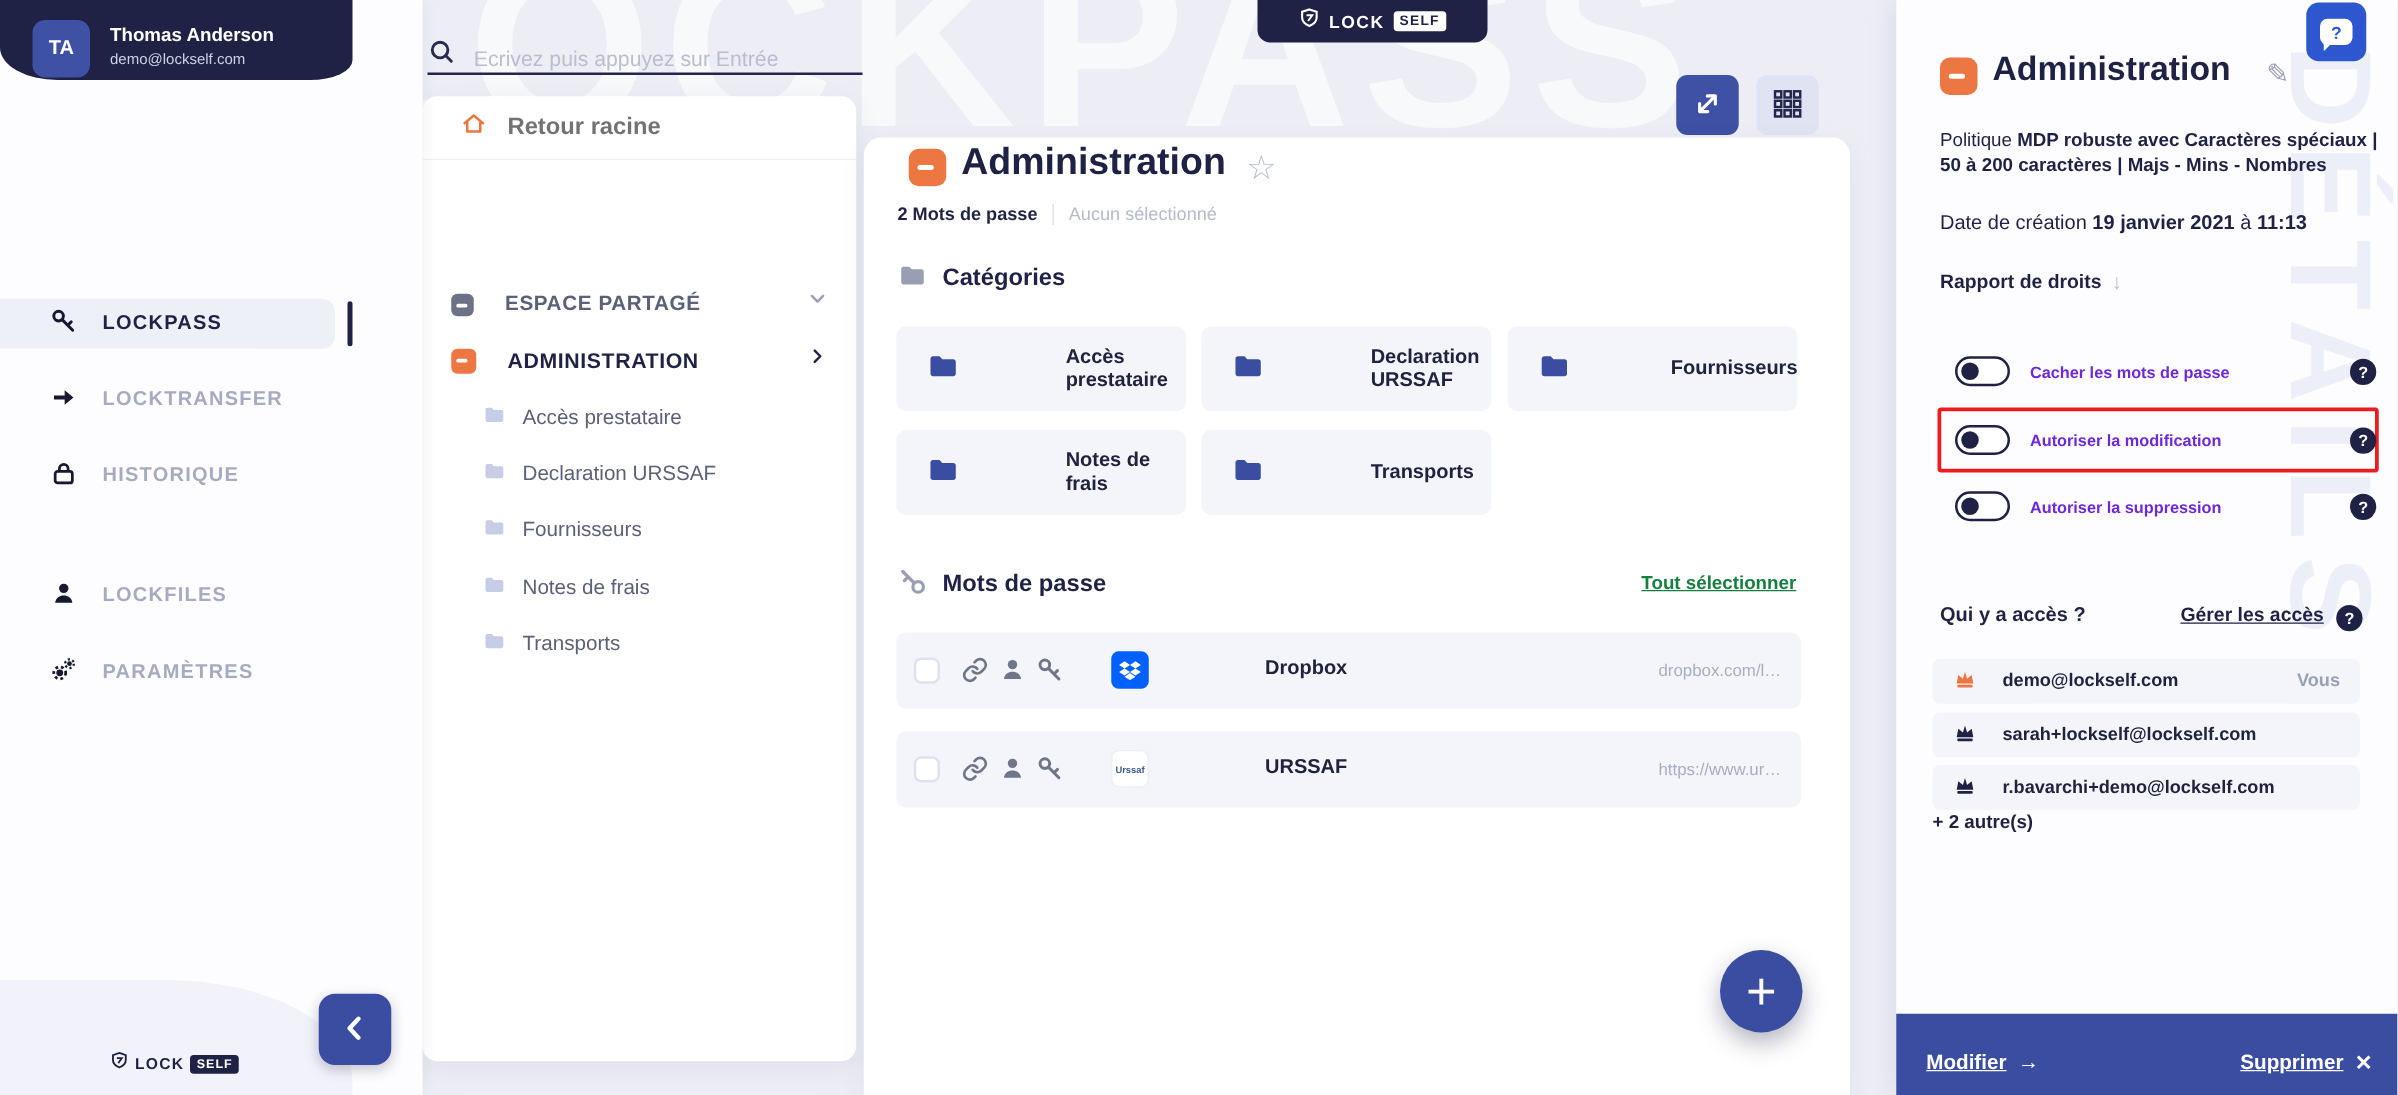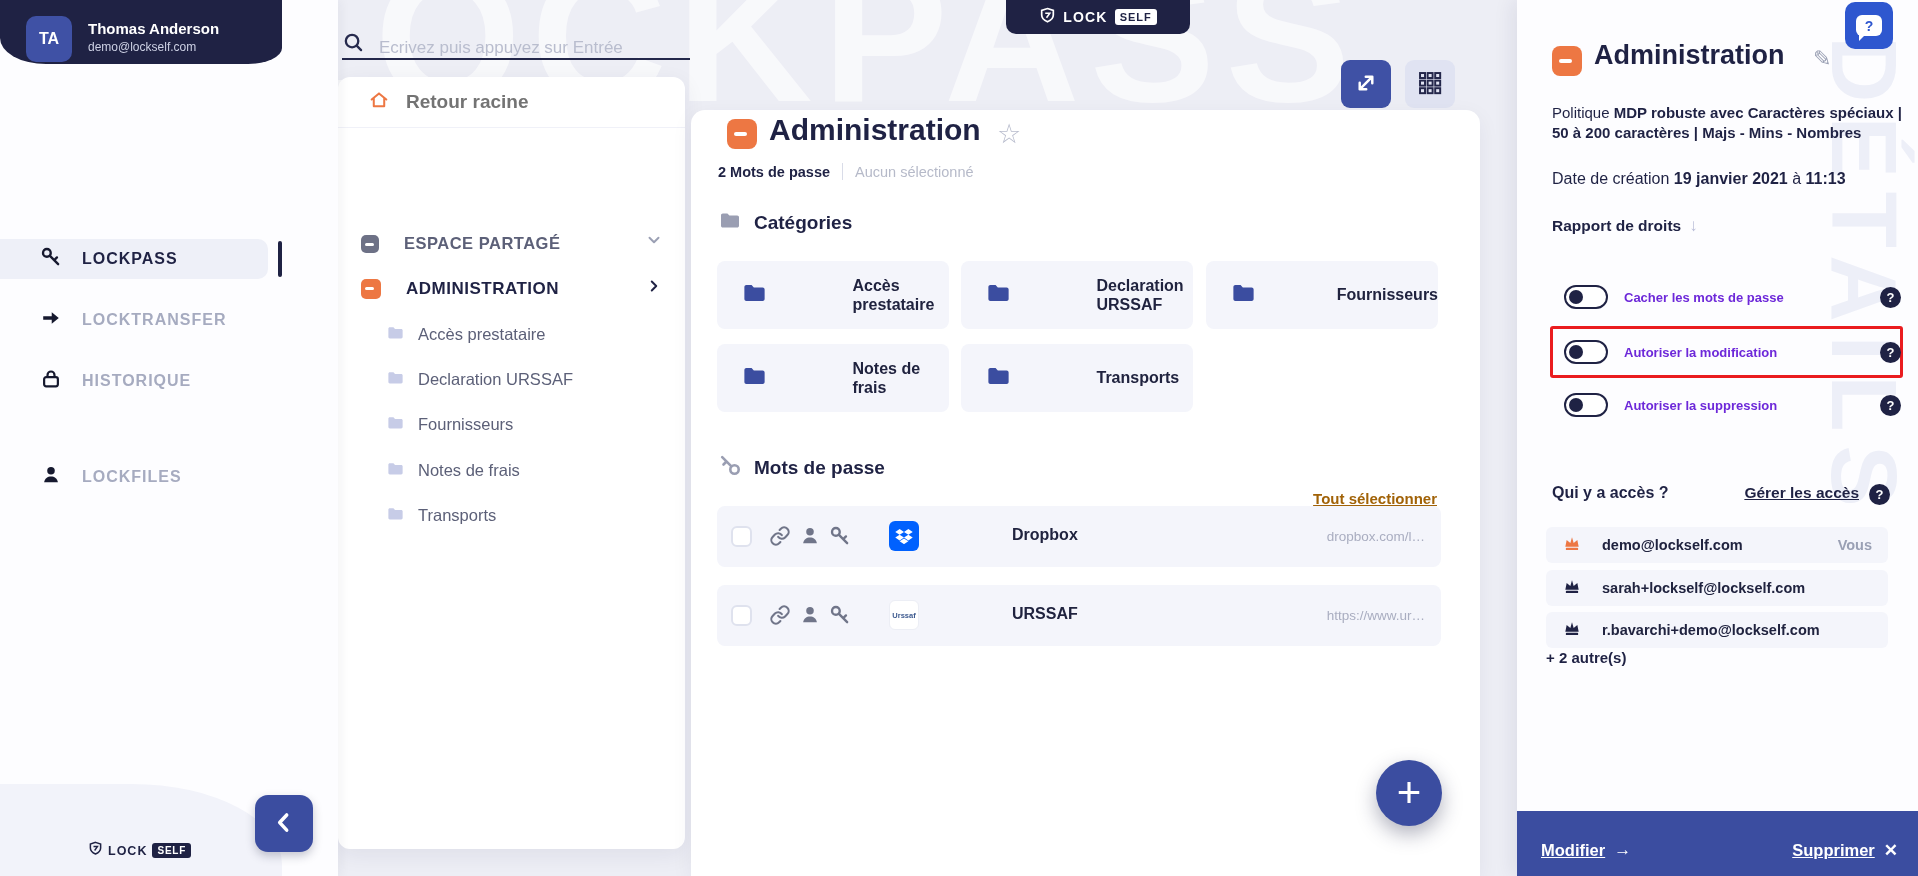--- a/index.html
+++ b/index.html
@@ -111,21 +111,21 @@
   .m-sub .vdiv { width:0; height:17px; border-left:1px solid #d9dce8; margin:0 12px; }
   .m-sub .sel { color:#b6bac9; }
   .sec-head { position:absolute; left:27px; display:flex; align-items:center; gap:12px; }
   .sec-head svg { color:#9a9eb2; }
   .sec-head span { font-size:19px; font-weight:800; color:#1f2244; }
   .cat-card { position:absolute; width:232px; height:68px; background:#f4f5fb;
     border-radius:8px; display:flex; align-items:center; padding-left:24px; gap:15px; cursor:pointer; }
   .cat-card svg { color:#3b4da0; flex:none; }
   .cat-card span { font-size:16px; font-weight:600; color:#20233f; width:140px; line-height:1.2; }
   .select-all { position:absolute; right:43px; top:348px; font-size:15px; font-weight:700;
-    color:#a16207; text-decoration:underline; cursor:pointer;margin-top:32px; }
+    color:#15803d; text-decoration:underline; cursor:pointer; }
   .pw-row { position:absolute; left:26px; width:724px; height:61px;
     background:#f4f5fb; border-radius:8px; cursor:pointer; }
   .cb { position:absolute; left:14px; top:20px; width:21px; height:21px;
     background:#fff; border:2px solid #dfe2ee; border-radius:6px; cursor:pointer; }
   .row-ic { position:absolute; top:19px; color:#707589; cursor:pointer; }
   .pw-logo { position:absolute; left:172px; top:15px; width:30px; height:30px;
     border-radius:6px; display:flex; align-items:center; justify-content:center; }
   .pw-logo.dropbox { background:#0061fe; }
   .pw-logo.urssaf { background:#fff; border:1px solid #eceef5; }
   .urssaf-txt { font-size:7.5px; font-weight:700; color:#3d5a8f; }
@@ -231,20 +231,31 @@
           </svg></span>
       <span>HISTORIQUE</span>
     </div>
     <div class="nav-item" style="top:457px">
       <span><svg width="22" height="22" viewBox="0 0 24 24" fill="currentColor">
             <circle cx="12" cy="7.3" r="4.1"></circle>
             <path d="M4.5 19.8c.6-4.2 3.8-6.3 7.5-6.3s6.9 2.1 7.5 6.3z"></path>
           </svg></span>
       <span>LOCKFILES</span>
     </div>
+    <div class="nav-item" style="top:518px">
+      <span><svg width="22" height="22" viewBox="0 0 24 24">
+            <g fill="currentColor">
+              <circle cx="8.5" cy="14.5" r="3"></circle>
+              <circle cx="8.5" cy="14.5" r="5.2" fill="none" stroke="currentColor" stroke-width="2.4" stroke-dasharray="2.4 2.6"></circle>
+              <circle cx="17" cy="6.5" r="2.1"></circle>
+              <circle cx="17" cy="6.5" r="3.8" fill="none" stroke="currentColor" stroke-width="2" stroke-dasharray="1.9 2.1"></circle>
+            </g>
+          </svg></span>
+      <span>PARAMÈTRES</span>
+    </div>
 
     <div class="active-bar"></div>
     <div class="sb-wave"></div>
 
     <div class="sb-logo">
       <span><svg width="15" height="15" viewBox="0 0 24 24" style="color:#1f2244">
             <path d="M12 2.2l8.2 2.7v6.3c0 4.6-3.4 7.6-8.2 9.6-4.8-2-8.2-5-8.2-9.6V4.9z" fill="none" stroke="currentColor" stroke-width="2.4"></path>
             <path d="M8.8 8.8h6.4l-4.6 6.4" fill="none" stroke="currentColor" stroke-width="2.2"></path>
           </svg></span>
       <span class="lock-txt">LOCK</span>

